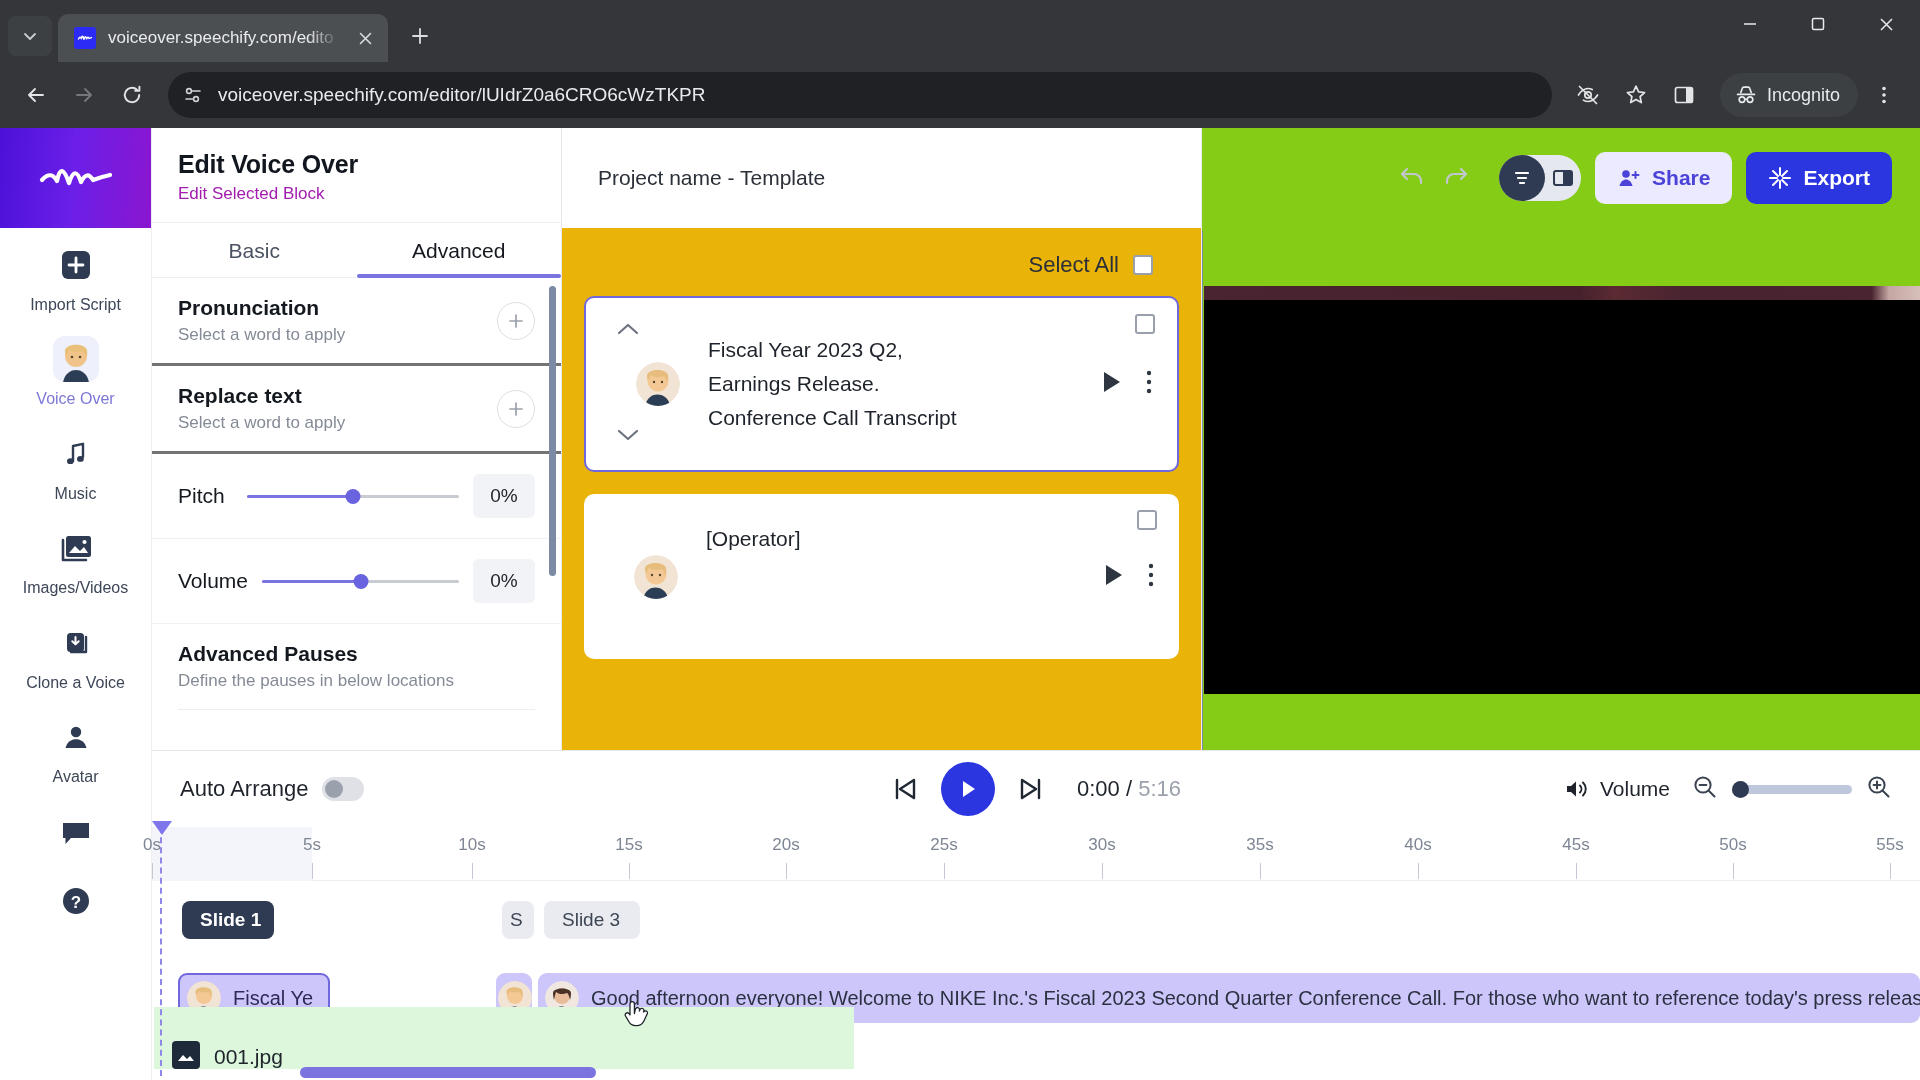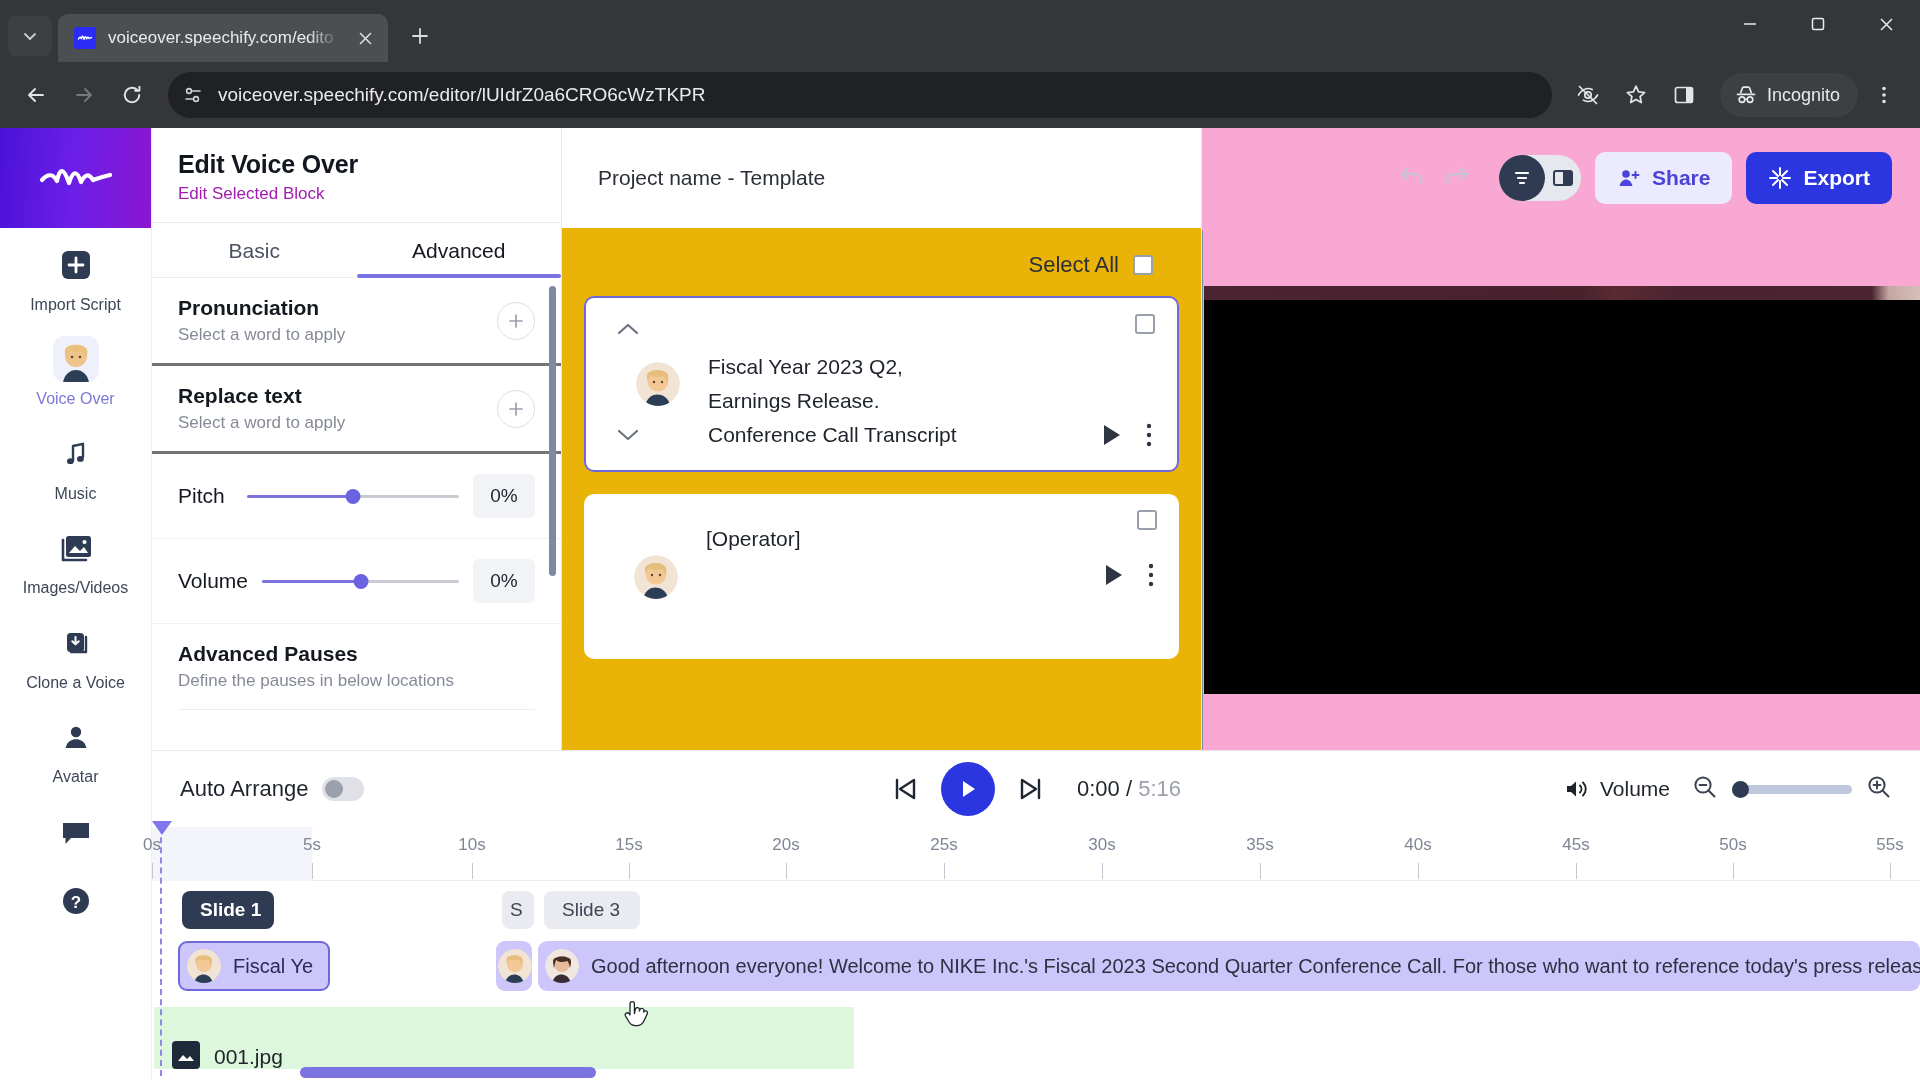--- a/index.html
+++ b/index.html
@@ -94,30 +94,30 @@
 
   
   #script-col { width: 640px; flex: 0 0 640px; display: flex; flex-direction: column; background: #fff; position: relative; border-right:1px solid #e9ebee;}
   #proj-bar { height: 100px; display: flex; align-items: center; padding: 0 0 0 36px; }
   #proj-name { font-size: 21px; color: #2a2f38; white-space: nowrap; }
   #script-area { flex: 1 1 auto; background: #eab308; padding: 16px 22px 10px; overflow: hidden; position: relative; }
   #selectall-row { display: flex; justify-content: flex-end; align-items: center; gap: 14px; padding: 8px 26px 18px 0; }
   #selectall-label { font-size: 22px; color: #2a2f38; }
   .cbx { width: 20px; height: 20px; border: 2px solid #9aa0ab; border-radius: 3px; background: #fff; flex: 0 0 auto; }
   .blk { background: #fff; border-radius: 10px; margin-bottom: 22px; position: relative; padding: 18px 16px; min-height: 140px; display:flex; align-items:center; }
-  .blk.selected { border: 2px solid #6f68dd; align-items: flex-end; }
+  .blk.selected { border: 2px solid #6f68dd; }
   .blk-arrows { width: 52px; flex: 0 0 auto; display: flex; flex-direction: column; justify-content: space-between; align-self: stretch; align-items:center; color:#6d7380; }
   .blk-avatar { width: 44px; height: 44px; border-radius: 50%; overflow: hidden; flex: 0 0 auto; position:absolute; left: 18px; top: 50%; transform: translateY(-50%); }
   .blk.selected .blk-avatar { left: 22px; }
   .blk-text { flex: 1 1 auto; padding-left: 18px; font-size: 21px; color: #1e232b; line-height: 1.62; }
   .blk-actions { flex: 0 0 auto; display: flex; align-items: center; gap: 22px; padding-right: 8px; color: #2e3642;}
   .blk-cbx { position: absolute; right: 22px; top: 16px; }
 
   
-  #preview-col { flex: 1 1 auto; background: #f9a8d4; position: relative; display:flex; flex-direction:column; }
+  #preview-col { flex: 1 1 auto; background: #84cc16; position: relative; display:flex; flex-direction:column; }
   #preview-top { height: 100px; display: flex; align-items: center; justify-content: flex-end; padding: 0 28px; gap: 14px; }
   #viewtoggle { width: 82px; height: 46px; border-radius: 23px; background: #e6e8ef; display: flex; align-items: center; }
   #viewtoggle .half { width: 46px; height: 46px; border-radius: 50%; background: #2f3b52; display:flex;align-items:center;justify-content:center; color:#fff; }
   #viewtoggle .half2 { width: 36px; display:flex;align-items:center;justify-content:center; color:#2f3b52; }
   .hbtn { height: 52px; border-radius: 10px; display: flex; align-items: center; gap: 11px; padding: 0 22px; font-size: 21px; font-weight: 700; }
   #share-btn { background: #eceaff; color: #4b43d8; }
   #export-btn { background: #2b35e0; color: #fff; }
   #undo-redo { display:flex; gap: 14px; margin-right: 16px; color:#c2c6cf; }
   #preview-stage { flex: 1 1 auto; position: relative; overflow: hidden; padding-left: 2px; }
   #video-frame { position: absolute; left: 2px; top: 58px; right: -140px; height: 408px; background: #000; }
@@ -149,21 +149,21 @@
   .tick .tlabel { position: absolute; left: 50%; transform: translateX(-50%); top: 8px; font-size: 17px; color: #7e8694; white-space: nowrap; }
   .tick .tline { position: absolute; left: 50%; top: 36px; width: 1px; height: 16px; background: #c3c8d2; }
   #playhead { position: absolute; left: 0; top: 0; width: 0; height: 330px; border-left: 2px dashed #8f88e8; z-index: 7; }
   #playhead-handle { position: absolute; left: -10px; top: -6px; width: 0; height: 0;
     border-left: 10px solid transparent; border-right: 10px solid transparent; border-top: 14px solid #8076ec; }
   #tracks { position: relative; height: 200px; }
   .clip { position: absolute; border-radius: 8px; display: flex; align-items: center; overflow: hidden; }
   .slide-chip { height: 38px; padding: 0 18px; font-size: 19px; border-radius: 8px; display:flex;align-items:center; white-space:nowrap; }
   .slide-chip.dark { background: #2f3b52; color: #fff; font-weight: 700; }
   .slide-chip.light { background: #e9ebf0; color: #3d4553; }
-  .vo-clip { height: 50px; background: #ccc6fb; border-radius: 9px; display:flex; align-items:center; padding-left: 7px; gap: 12px; overflow:hidden;}
+  .vo-clip { height: 50px; background: #ccc6fb; border-radius: 9px; display:flex; align-items:center; padding-left: 7px; gap: 12px; overflow:hidden;margin-top:32px;}
   .vo-clip.selected { border: 2px solid #6f68dd; background: #ccc6fb; }
   .vo-av { width: 34px; height: 34px; border-radius: 50%; overflow: hidden; flex: 0 0 auto; }
   .vo-text { font-size: 20px; color: #2e2a55; white-space: nowrap; overflow: hidden; }
   .vo-text.dark { color: #2b3140; }
   #img-track { position: absolute; left: 2px; top: 126px; width: 700px; height: 62px; background: #ddf7dc; display: flex; align-items: flex-end; gap: 14px; padding-left: 18px; }
   #img-icon { width: 28px; height: 28px; background: #1e2a3a; border-radius: 4px; display:flex;align-items:center;justify-content:center; flex:0 0 auto;}
   #img-name { font-size: 21px; color: #1f242c; }
   #hscroll-track { position: absolute; left: 0; right: 0; bottom: 0; height: 14px; }
   #hscroll { position: absolute; left: 148px; bottom: 3px; width: 296px; height: 11px; border-radius: 6px; background: #7b74e0; }
   #cursor { position: absolute; left: 622px; top: 872px; z-index: 20; }
@@ -708,21 +708,21 @@
         <span class="tlabel">55s</span>
           <span class="tline"></span>
       </div>
     </div>
 
     <div id="tracks">
       <div id="playhead" style="left:8px;top:-54px">
         <span id="playhead-handle"></span>
       </div>
 
-      <div class="clip" style="left:0;top:8px;width:100%;height:42px;background:transparent">
+      <div class="clip" style="left:0;top:18px;width:100%;height:42px;background:transparent">
         <span class="slide-chip dark" style="position:absolute;left:30px;width:92px">
             <span>Slide 1</span>
           </span>
         <span class="slide-chip light" style="position:absolute;left:350px;width:32px;padding:0 8px">
             <span>S</span>
           </span>
         <span class="slide-chip light" style="position:absolute;left:392px;width:96px">
             <span>Slide 3</span>
           </span>
       </div>

